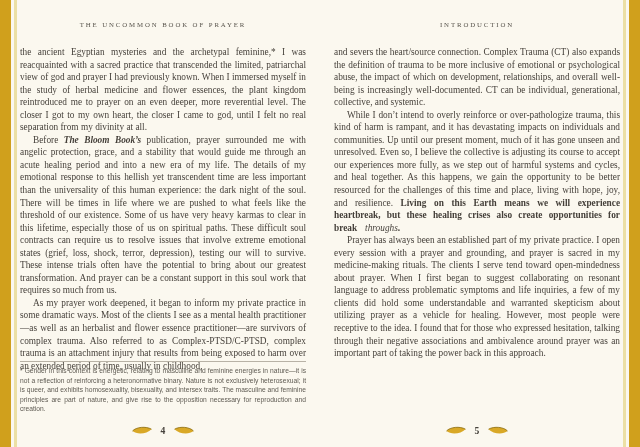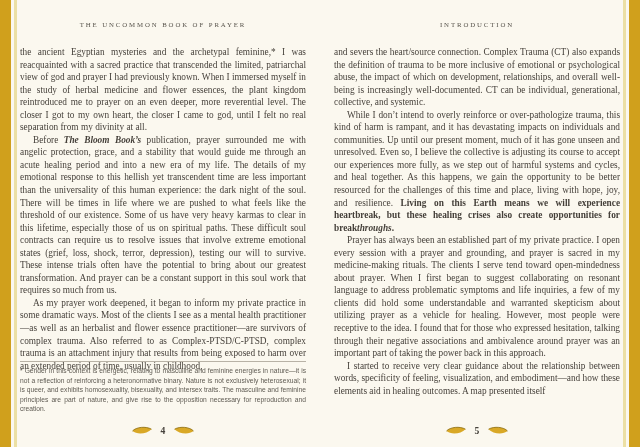--- a/index.html
+++ b/index.html
@@ -36,21 +36,21 @@
     left:0;right:0;top:39px;
     font-size:9.3px;
     line-height:12.55px;
     text-align:justify;
     color:#443f39;
   }
   .para{margin:0;}
   .para.indent{text-indent:13px;}
   .i{font-style:italic;font-weight:bold;}
   .b{font-weight:bold;}
-  .bi{font-weight:bold;font-style:italic;}
+  .bi{font-weight:normal;font-style:italic;padding-left:8px;}
   
   .footnote-block{
     position:absolute;left:0;right:0;bottom:33px;
   }
   .footnote-rule{
     border:none;border-top:1px solid #b8b2a6;
     margin:0 0 4px 0;
   }
   .footnote{
     margin:0;
@@ -109,21 +109,20 @@
     </footer>
   </section>
 
   <section class="page right-page">
     <header class="running-head">INTRODUCTION</header>
 
     <div class="body-text">
       <p class="para no-indent"><span>and severs the heart/source connection. Complex Trauma (CT) also expands the definition of trauma to be more inclusive of emotional or psychological abuse, the impact of which on development, relationships, and overall well-being is increasingly well-documented. CT can be individual, generational, collective, and systemic.</span></p>
       <p class="para indent"><span>While I don’t intend to overly reinforce or over-pathologize trauma, this kind of harm is rampant, and it has devastating impacts on individuals and communities. Up until our present moment, much of it has gone unseen and unresolved. Even so, I believe the collective is adjusting its course to accept our experiences more fully, as we step out of harmful systems and cycles, and heal together. As this happens, we gain the opportunity to be better resourced for the challenges of this time and place, living with hope, joy, and resilience. </span><span class="b">Living on this Earth means we will experience heartbreak, but these healing crises also create opportunities for break</span><span class="bi">throughs</span><span class="b">.</span></p>
       <p class="para indent"><span>Prayer has always been an established part of my private practice. I open every session with a prayer and grounding, and prayer is sacred in my medicine-making rituals. The clients I serve tend toward open-mindedness about prayer. When I first began to suggest collaborating on resonant language to address problematic symptoms and life inquiries, a few of my clients did hold some understandable and warranted skepticism about utilizing prayer as a vehicle for healing. However, most people were receptive to the idea. I found that for those who expressed hesitation, talking through their negative associations and ambivalence around prayer was an important part of taking the power back in this approach.</span></p>
-      <p class="para indent"><span>I started to receive very clear guidance about the relationship between words, specificity of feeling, visualization, and embodiment—and how these elements aid in healing outcomes. A map presented itself</span></p>
     </div>
 
     <footer class="folio">
       <svg class="leaf" width="20" height="9" viewBox="0 0 20 9" aria-hidden="true">
         <path d="M0.5,5 C4,1 14,0 19.5,3.2 C15,8 5,9 0.5,5 Z" fill="#d9a826"></path>
         <path d="M0.5,5 C4,1 14,0 19.5,3.2" fill="none" stroke="#8a6c12" stroke-width="0.8"></path>
       </svg>
       <span class="page-num">5</span>
       <svg class="leaf" width="20" height="9" viewBox="0 0 20 9" style="transform:scaleX(-1)" aria-hidden="true">
         <path d="M0.5,5 C4,1 14,0 19.5,3.2 C15,8 5,9 0.5,5 Z" fill="#d9a826"></path>

